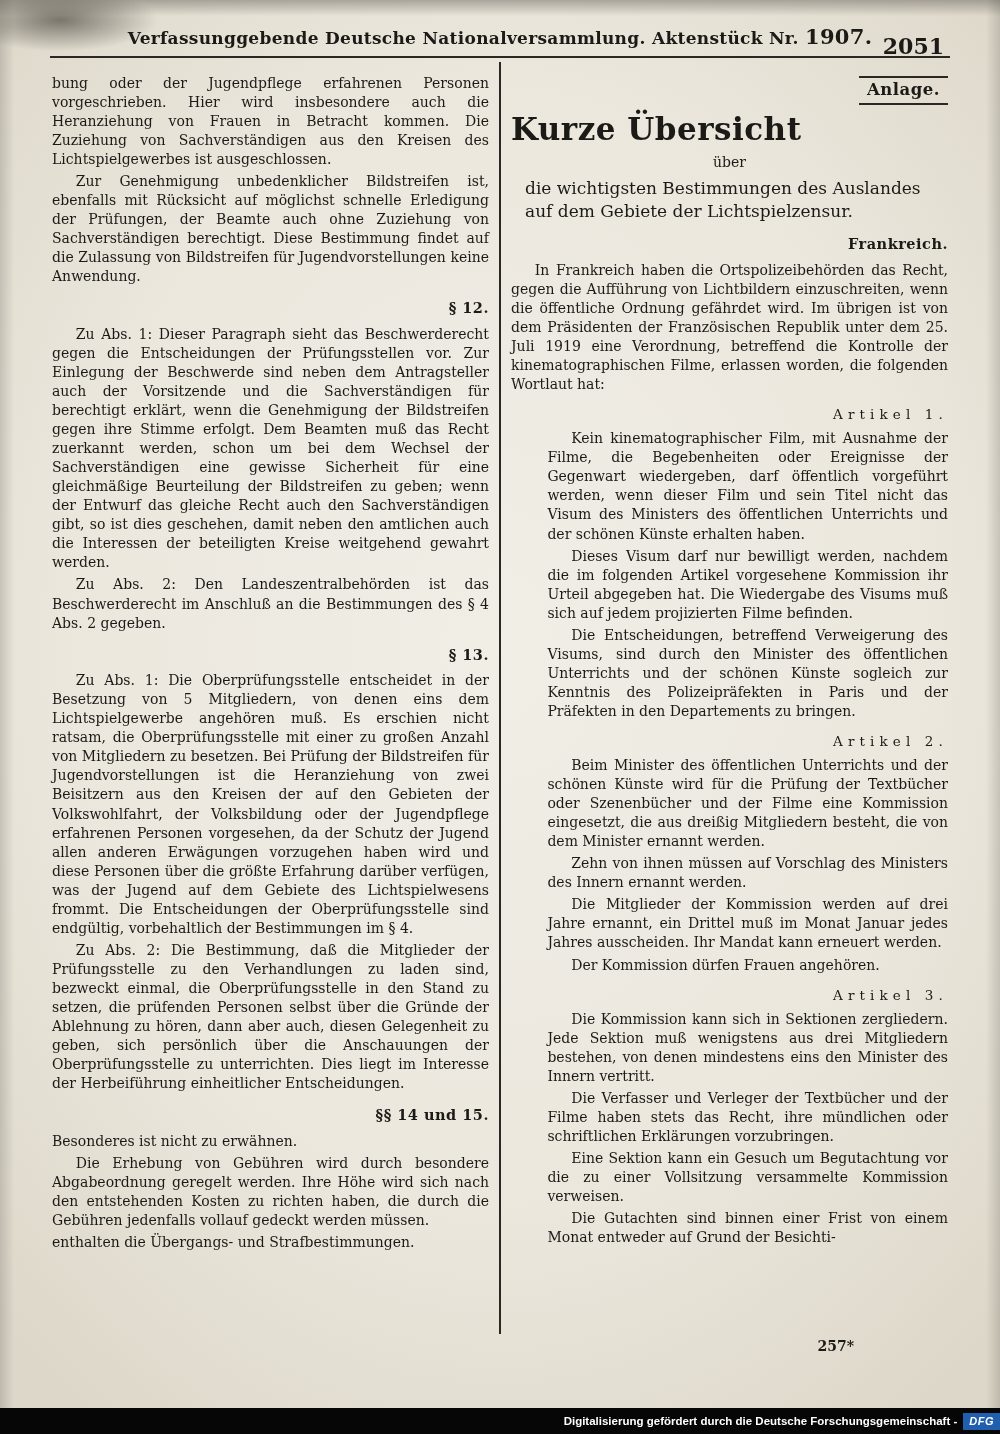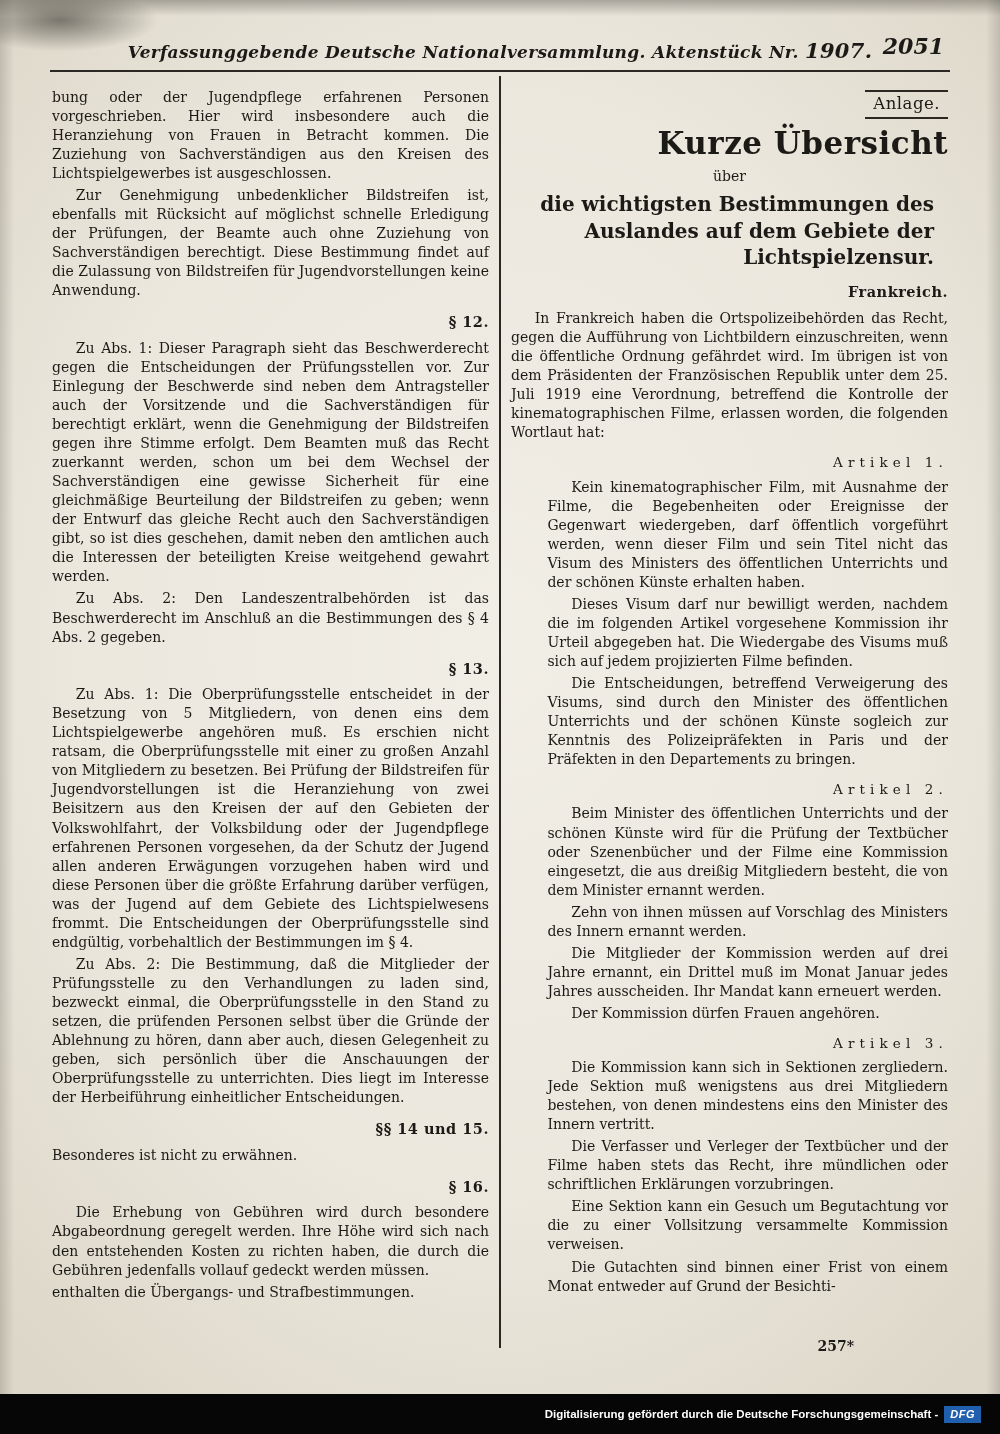--- a/index.html
+++ b/index.html
@@ -15,21 +15,21 @@
     overflow: hidden;
     background:
       radial-gradient(ellipse 140px 45px at 60px 20px, rgba(38,35,30,0.55), rgba(38,35,30,0) 70%),
       linear-gradient(to bottom, rgba(55,50,45,0.35) 0px, rgba(55,50,45,0) 16px),
       linear-gradient(to right, rgba(55,50,45,0.18) 0px, rgba(55,50,45,0) 14px),
       linear-gradient(to left, rgba(55,50,45,0.18) 0px, rgba(55,50,45,0) 14px),
       radial-gradient(ellipse 720px 940px at 50% 45%, #f1eee6 0%, #ebe7dd 60%, #dcd7c8 100%);
   }
 
   
-  .header { position: relative; padding-top: 38px; font-style: italic; }
+  .header { position: relative; padding-top: 24px; }
   .header-center {
     text-align: center;
     font-weight: bold;
     font-size: 17px;
     letter-spacing: 0.3px;
   }
   .doc-number { font-size: 21px; font-weight: bold; }
   .page-num {
     position: absolute; right: 56px; top: 33px;
     font-size: 22px; font-weight: bold;
@@ -70,63 +70,63 @@
     font-size: 13.5px;
     margin: 11px 0 6px;
   }
   .blk.para { text-indent: 1.7em; }
   .blk.para-flush { text-indent: 0; }
   .blk.para-indent { text-indent: 1.7em; margin-left: 2.6em; }
 
   
   .anlage {
     float: right;
-    font-weight: normal;
+    font-weight: bold;
     font-size: 16.5px;
     padding: 1px 8px 2px;
     margin-top: 2px;
     border-top: 2.5px solid #2b2722;
     border-bottom: 2.5px solid #2b2722;
     letter-spacing: 0.5px;
   }
   .main-title {
     clear: both;
-    text-align: right;
+    text-align: left;
     font-size: 31px;
     font-weight: bold;
     letter-spacing: 0.5px;
     margin: 34px 0 2px;
   }
   .uber { text-align: center; font-size: 14px; margin: 3px 0 5px; }
   .subtitle {
-    text-align: right;
-    font-size: 20px;
-    font-weight: bold;
+    text-align: left;
+    font-size: 17px;
+    font-weight: normal;
     line-height: 1.32;
     margin: 0 14px 10px;
   }
 
   
   .catchword {
     position: absolute;
     top: 1338px; right: 146px;
     font-weight: bold;
     font-size: 14px;
   }
   .digibar {
     position: absolute;
     left: 0; right: 0; bottom: 0;
-    height: 40px;
+    height: 26px;
     background: #060606;
     color: #ffffff;
     display: flex;
     align-items: center;
     justify-content: flex-end;
     gap: 6px;
-    padding: 0 19px;
+    padding: 0 0;
     font-family: "Liberation Sans", "DejaVu Sans", sans-serif;
     font-size: 11.5px;
     font-weight: bold;
   }
   .dfg {
     display: inline-block;
     background: #1f5fae;
     color: #ffffff;
     font-weight: bold;
     font-style: italic;
@@ -155,21 +155,20 @@
         <p class="blk para-flush">bung oder der Jugendpflege erfahrenen Personen vorgeschrieben. Hier wird insbesondere auch die Heranziehung von Frauen in Betracht kommen. Die Zuziehung von Sachverständigen aus den Kreisen des Lichtspielgewerbes ist ausgeschlossen.</p>
         <p class="blk para">Zur Genehmigung unbedenklicher Bildstreifen ist, ebenfalls mit Rücksicht auf möglichst schnelle Erledigung der Prüfungen, der Beamte auch ohne Zuziehung von Sachverständigen berechtigt. Diese Bestimmung findet auf die Zulassung von Bildstreifen für Jugendvorstellungen keine Anwendung.</p>
         <h3 class="blk heading">§ 12.</h3>
         <p class="blk para">Zu Abs. 1: Dieser Paragraph sieht das Beschwerderecht gegen die Entscheidungen der Prüfungsstellen vor. Zur Einlegung der Beschwerde sind neben dem Antragsteller auch der Vorsitzende und die Sachverständigen für berechtigt erklärt, wenn die Genehmigung der Bildstreifen gegen ihre Stimme erfolgt. Dem Beamten muß das Recht zuerkannt werden, schon um bei dem Wechsel der Sachverständigen eine gewisse Sicherheit für eine gleichmäßige Beurteilung der Bildstreifen zu geben; wenn der Entwurf das gleiche Recht auch den Sachverständigen gibt, so ist dies geschehen, damit neben den amtlichen auch die Interessen der beteiligten Kreise weitgehend gewahrt werden.</p>
         <p class="blk para">Zu Abs. 2: Den Landeszentralbehörden ist das Beschwerderecht im Anschluß an die Bestimmungen des § 4 Abs. 2 gegeben.</p>
         <h3 class="blk heading">§ 13.</h3>
         <p class="blk para">Zu Abs. 1: Die Oberprüfungsstelle entscheidet in der Besetzung von 5 Mitgliedern, von denen eins dem Lichtspielgewerbe angehören muß. Es erschien nicht ratsam, die Oberprüfungsstelle mit einer zu großen Anzahl von Mitgliedern zu besetzen. Bei Prüfung der Bildstreifen für Jugendvorstellungen ist die Heranziehung von zwei Beisitzern aus den Kreisen der auf den Gebieten der Volkswohlfahrt, der Volksbildung oder der Jugendpflege erfahrenen Personen vorgesehen, da der Schutz der Jugend allen anderen Erwägungen vorzugehen haben wird und diese Personen über die größte Erfahrung darüber verfügen, was der Jugend auf dem Gebiete des Lichtspielwesens frommt. Die Entscheidungen der Oberprüfungsstelle sind endgültig, vorbehaltlich der Bestimmungen im § 4.</p>
         <p class="blk para">Zu Abs. 2: Die Bestimmung, daß die Mitglieder der Prüfungsstelle zu den Verhandlungen zu laden sind, bezweckt einmal, die Oberprüfungsstelle in den Stand zu setzen, die prüfenden Personen selbst über die Gründe der Ablehnung zu hören, dann aber auch, diesen Gelegenheit zu geben, sich persönlich über die Anschauungen der Oberprüfungsstelle zu unterrichten. Dies liegt im Interesse der Herbeiführung einheitlicher Entscheidungen.</p>
         <h3 class="blk heading">§§ 14 und 15.</h3>
         <p class="blk para-flush">Besonderes ist nicht zu erwähnen.</p>
-        <h3 class="blk heading">§ 16.</h3>
         <p class="blk para">Die Erhebung von Gebühren wird durch besondere Abgabeordnung geregelt werden. Ihre Höhe wird sich nach den entstehenden Kosten zu richten haben, die durch die Gebühren jedenfalls vollauf gedeckt werden müssen.</p>
         <p class="blk para-flush">enthalten die Übergangs- und Strafbestimmungen.</p>
       </section>
 
     <div class="col-rule"></div>
 
     <section class="col">
       <div class="anlage">Anlage.</div>
       <h1 class="main-title">Kurze Übersicht</h1>
       <div class="uber">über</div>

